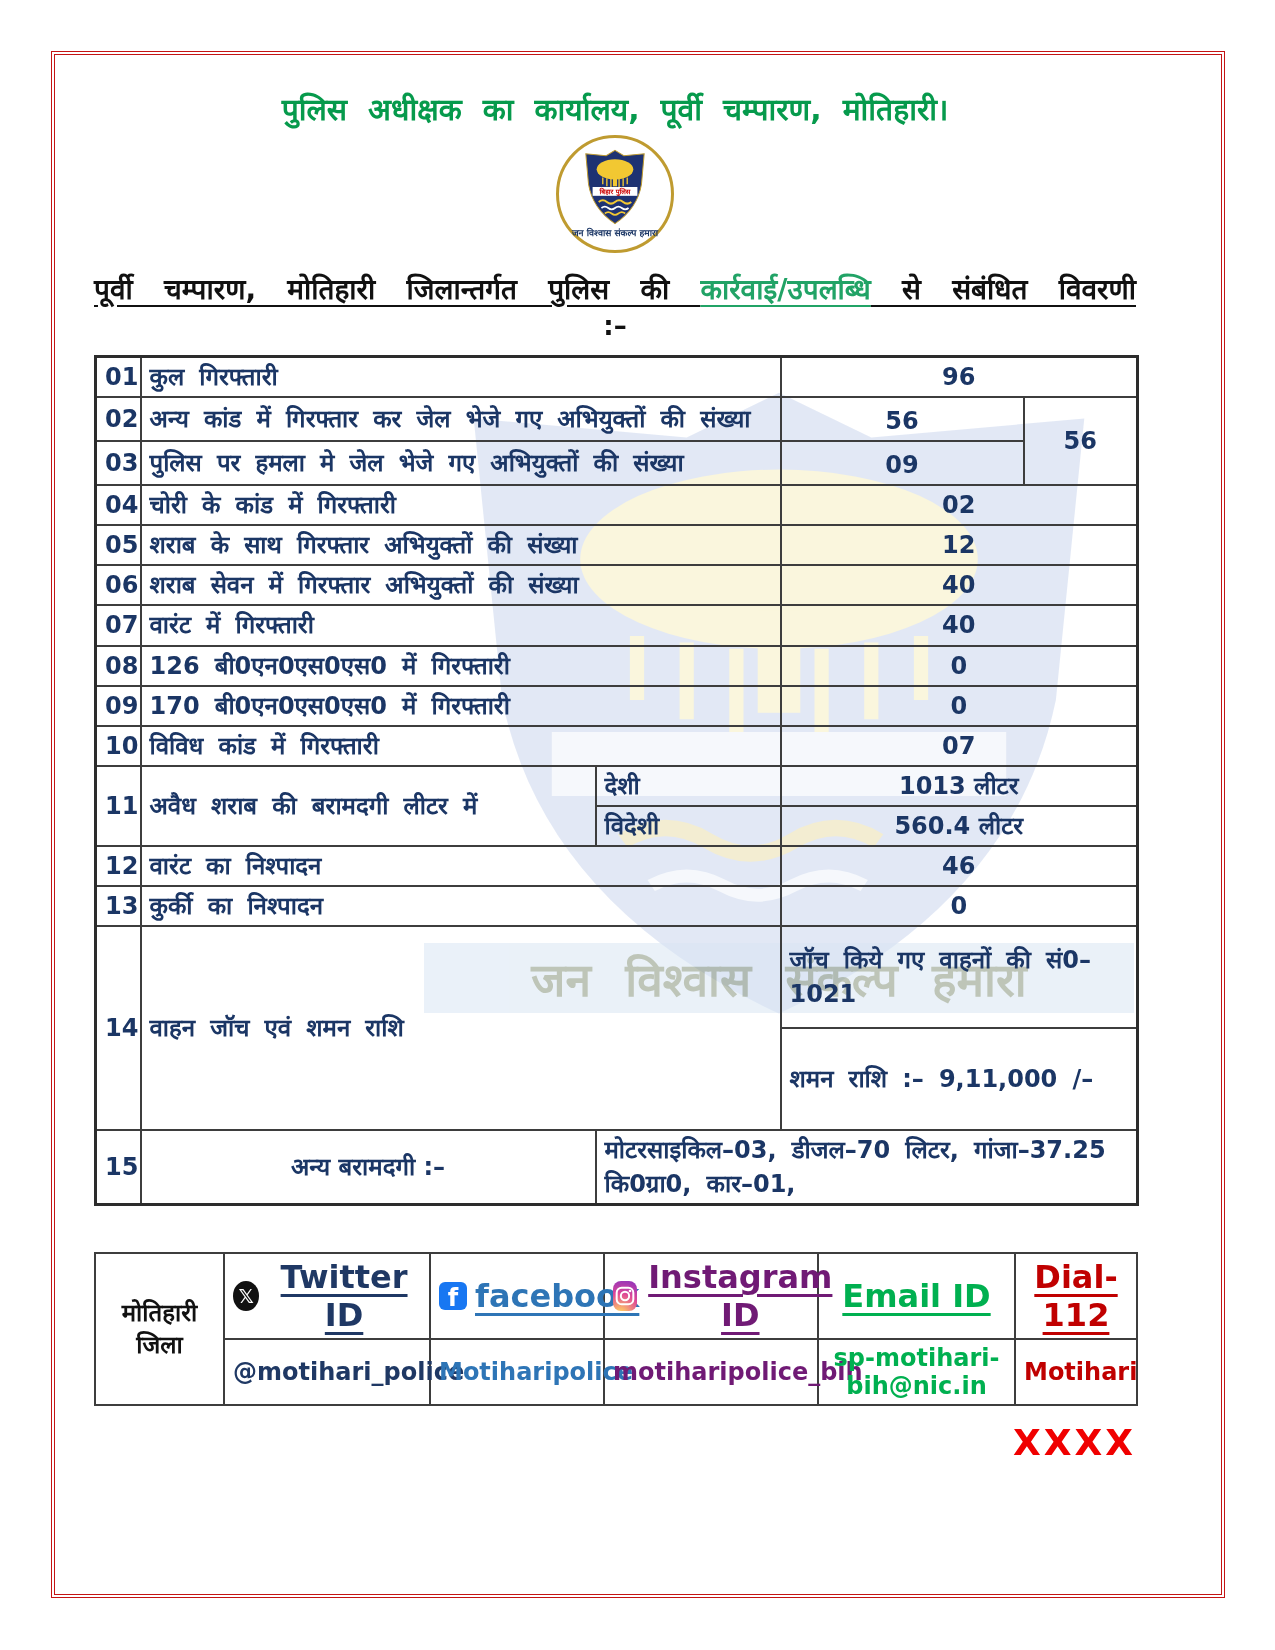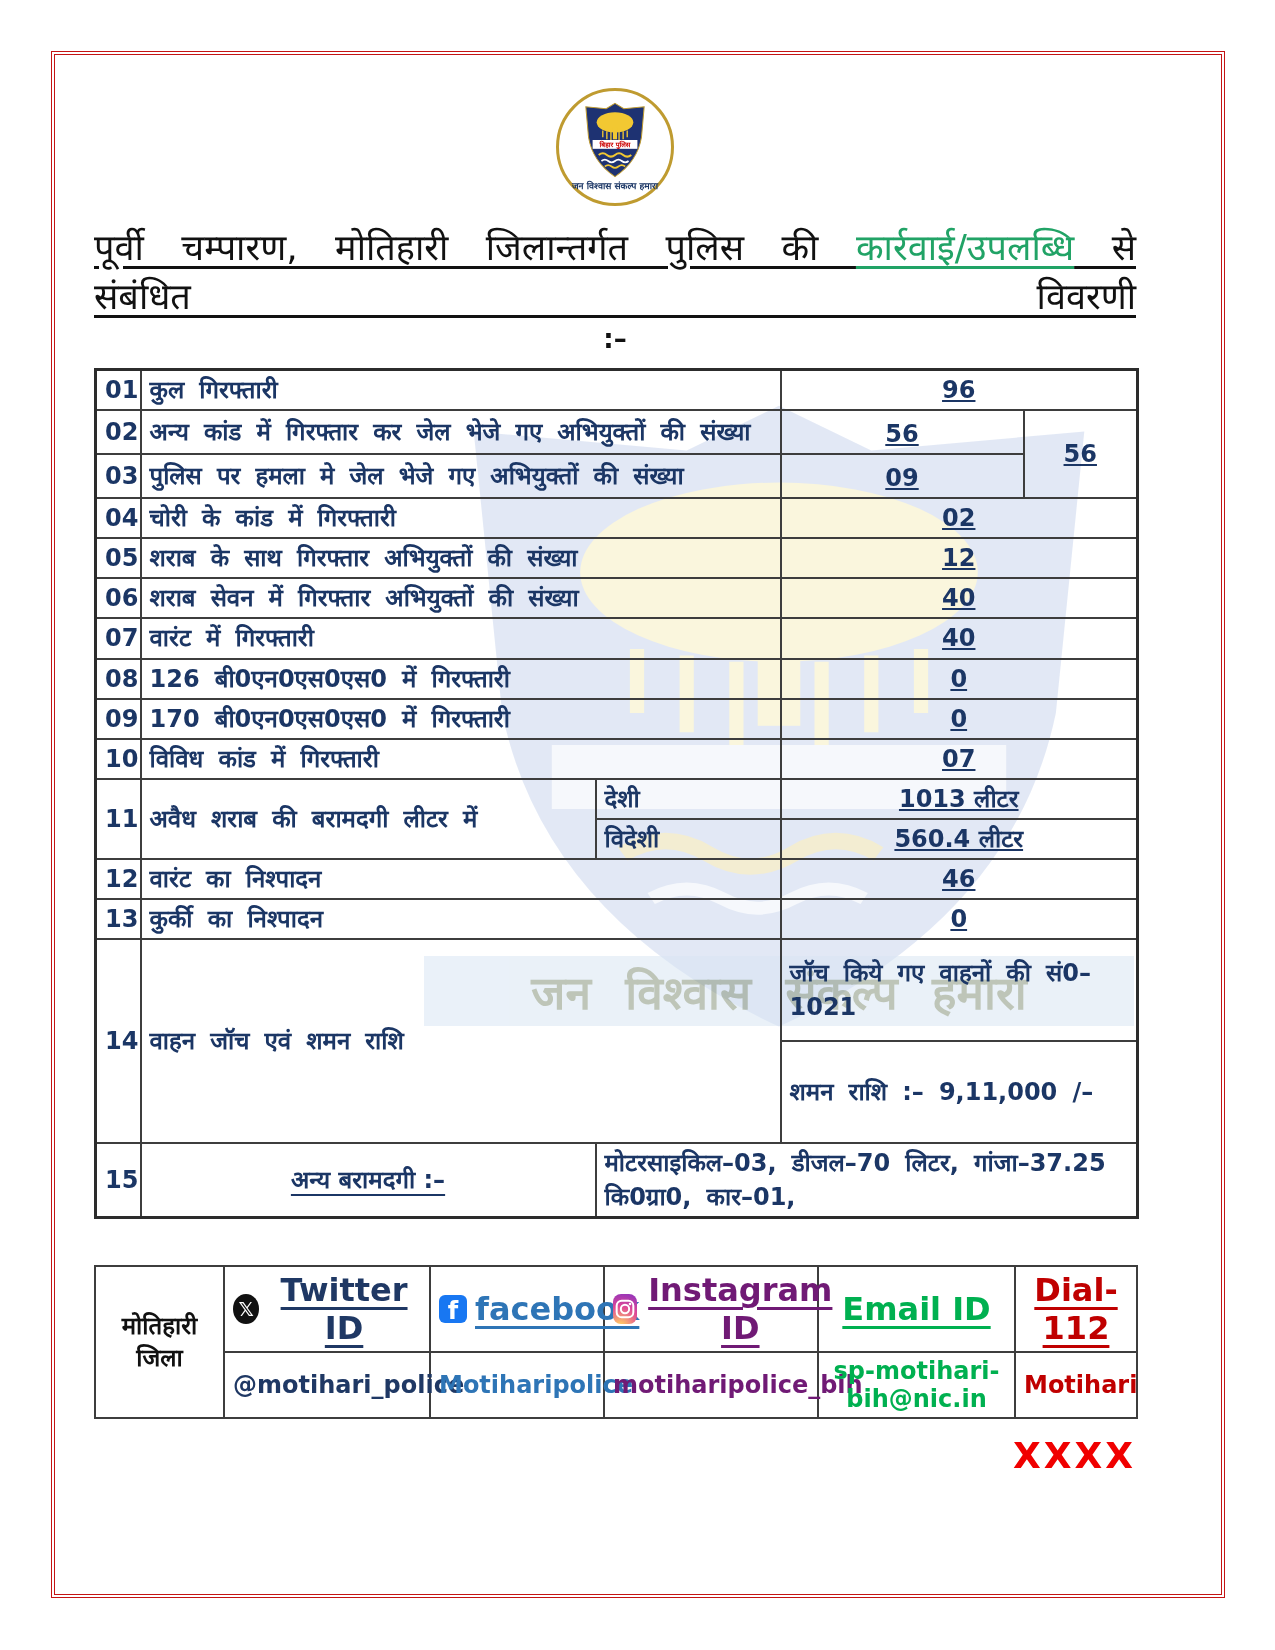--- a/index.html
+++ b/index.html
@@ -15,42 +15,42 @@
   .center{text-align:center;}
   .doc-title{font-size:33px;font-weight:bold;color:#e60000;text-decoration:underline;text-underline-offset:6px;word-spacing:0.35em;margin:0 0 16px 0;}
   .office-line{font-size:30px;font-weight:bold;color:#069a4c;word-spacing:0.35em;margin:0 0 6px 0;}
   .date-line{font-size:30px;font-weight:bold;color:#e60000;text-decoration:underline;text-underline-offset:5px;margin:0 0 14px 0;}
 
   .logo-wrap{display:flex;justify-content:center;margin:0 0 16px 0;}
   .logo-circle{width:112px;height:112px;border:3px solid #bf9b30;border-radius:50%;background:#fff;
     display:flex;flex-direction:column;align-items:center;justify-content:center;gap:1px;}
   .logo-motto{font-size:9px;font-weight:bold;color:#1b3665;white-space:nowrap;}
 
-  .main-heading{font-size:36px;font-weight:normal;color:#111;word-spacing:0.32em;
+  .main-heading{font-size:28px;font-weight:bold;color:#111;word-spacing:0.32em;
     text-align:justify;text-align-last:justify;margin:0;}
   .main-heading .seg{text-decoration:underline;text-underline-offset:6px;}
   .main-heading .hl{color:#21a366;}
   .heading-tail{font-size:26px;font-weight:bold;color:#111;text-align:center;margin:4px 0 14px 0;}
 
   .table-wrap{position:relative;}
   .watermark{position:absolute;left:330px;top:25px;width:710px;height:640px;opacity:0.5;pointer-events:none;z-index:0;}
   .watermark-motto{position:absolute;left:330px;top:588px;width:710px;z-index:0;pointer-events:none;
     font-size:46px;font-weight:bold;color:#8a977f;opacity:0.55;background:#d9e6f4;text-align:center;
     word-spacing:0.4em;padding:4px 0;}
 
   table.report{border-collapse:collapse;table-layout:fixed;width:1042px;position:relative;z-index:1;background:transparent;}
   table.report td{border:2px solid #3d3d3d;padding:2px 8px;font-size:24px;font-weight:bold;color:#1b3665;line-height:1.42;vertical-align:middle;}
   table.report{border:3px solid #2c2c2c;}
   td.sn{text-align:center;padding:2px 2px;}
   td.lbl{text-align:justify;word-spacing:0.28em;}
-  td.val{text-align:center;text-decoration:underline;}
+  td.val{text-align:center;}
   td.val-left{text-align:left;word-spacing:0.28em;vertical-align:top;padding-top:6px;}
   td.tall{height:96px;}
   td.lbl-red{color:#e02020;text-align:center;}
-  td.lbl-red span{text-decoration:underline;text-underline-offset:6px;}
+  td.lbl-red span{text-underline-offset:6px;}
 
   table.social{border-collapse:collapse;table-layout:fixed;width:1042px;margin-top:46px;border:2px solid #2c2c2c;}
   table.social td{border:2px solid #3d3d3d;padding:4px 8px;font-size:24px;font-weight:bold;vertical-align:middle;text-align:center;}
   td.district{color:#111;text-align:left;vertical-align:top;font-size:27px;line-height:1.35;}
   .hdr{display:inline-flex;align-items:center;gap:8px;}
   .hdr-label{text-decoration:underline;text-underline-offset:6px;font-size:32px;}
   .c-tw{color:#1f3864;}
   .c-fb{color:#2e75b6;}
   .c-ig{color:#701a75;}
   .c-em{color:#00b050;}
@@ -64,20 +64,21 @@
 </style>
 </head>
 <body>
 
 <div class="frame-outer">
     <div class="frame-inner"></div>
   </div>
 
 <div class="content">
 
+  <div class="office-line center">पुलिस अधीक्षक का कार्यालय, पूर्वी चम्पारण, मोतिहारी।</div>
 
   <div class="logo-wrap">
     <div class="logo-circle">
       <svg width="70" height="76" viewBox="0 0 100 112">
         <path d="M50 2 L63 10 L93 7 L89 52 Q83 88 50 110 Q17 88 11 52 L7 7 L37 10 Z" fill="#1e3272" stroke="#bf9b30" stroke-width="1.5"></path>
         <ellipse cx="50" cy="30" rx="27" ry="15" fill="#f2c832"></ellipse>
         <rect x="47" y="38" width="6" height="17" fill="#f2c832"></rect>
         <path d="M32 42 v10 M38 43 v12 M44 44 v13 M56 44 v13 M62 43 v12 M68 42 v10" stroke="#f2c832" stroke-width="2" fill="none"></path>
         <rect x="17" y="56" width="66" height="13" fill="#ffffff"></rect>
         <text x="50" y="66.5" text-anchor="middle" font-size="10" font-weight="bold" fill="#cc0000">बिहार पुलिस</text>

